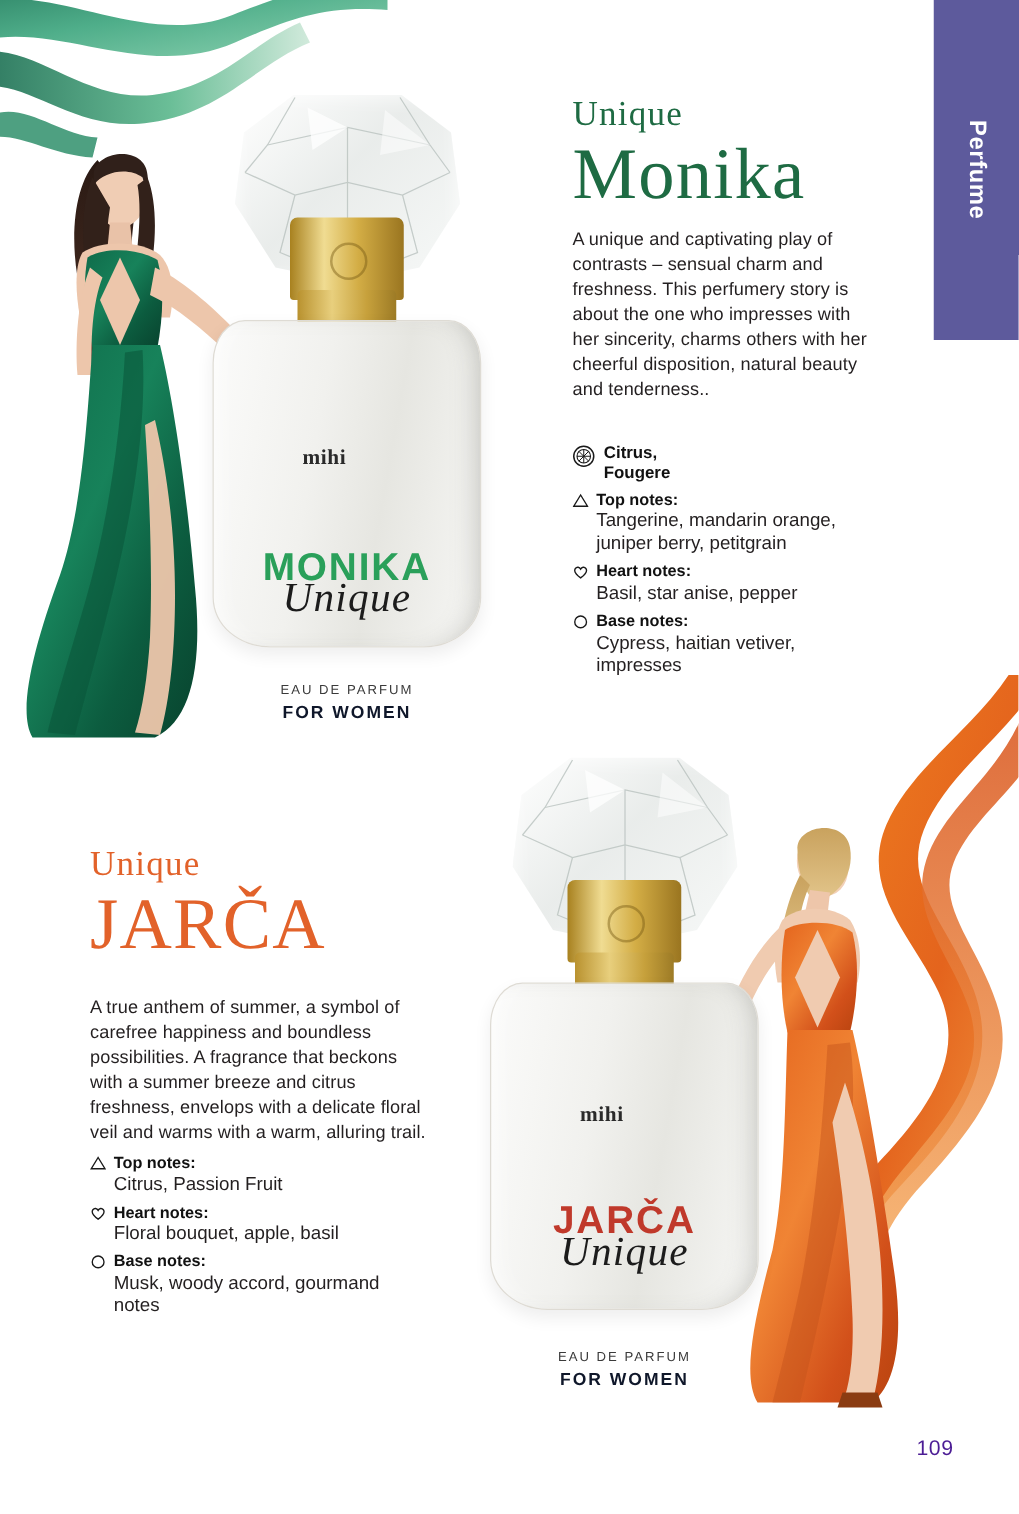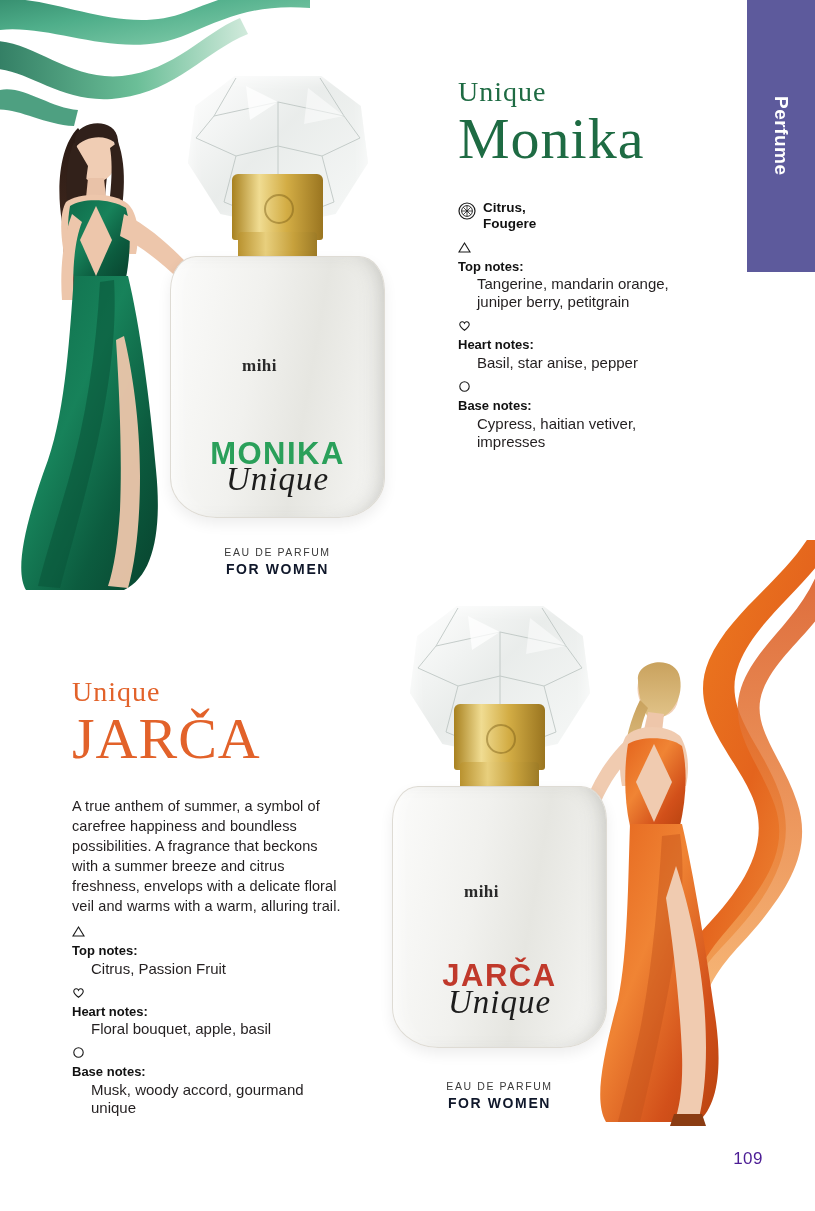--- a/index.html
+++ b/index.html
@@ -88,21 +88,20 @@
     line-height: 1.18;
     color: #111;
   }
 
   .notes { margin-top: 6px; }
   .note-row {
     display: flex;
     align-items: flex-start;
     gap: 6px;
     margin-top: 5px;
-    flex-direction: column;
   }
   .note-glyph {
     width: 13px; height: 13px;
     flex: 0 0 13px;
     margin-top: 2px;
   }
   .note-label {
     font-size: 13px;
     font-weight: bold;
     color: #111;
@@ -352,20 +351,21 @@
     <div class="label-name" style="top:380px; color:#2aa05a;">MONIKA</div>
     <div class="label-script" style="top:405px;">Unique</div>
     <div class="label-eau" style="top:490px;">EAU DE PARFUM</div>
     <div class="label-for" style="top:505px;">FOR WOMEN</div>
   </div>
 </div>
 
 <div class="block-monika-text">
   <div class="eyebrow green">Unique</div>
   <div class="title-big green">Monika</div>
+  <div class="desc">A unique and captivating play of contrasts – sensual charm and freshness. This perfumery story is about the one who impresses with her sincerity, charms others with her cheerful disposition, natural beauty and tenderness..</div>
 
   <div class="family">
     <span class="family-icon">
       <svg width="18" height="18" viewBox="0 0 18 18">
         <circle cx="9" cy="9" r="8" fill="none" stroke="#1a1a1a" stroke-width="1.2"></circle>
         <circle cx="9" cy="9" r="5.4" fill="none" stroke="#1a1a1a" stroke-width="0.9"></circle>
         <g stroke="#1a1a1a" stroke-width="0.8">
           <path d="M9 3.6 L9 14.4"></path>
             <path d="M3.6 9 L14.4 9"></path>
           <path d="M5.2 5.2 L12.8 12.8"></path>
@@ -440,21 +440,21 @@
     <div class="note-value">Floral bouquet, apple, basil</div>
 
     <div class="note-row">
       <span class="note-glyph">
         <svg width="13" height="13" viewBox="0 0 13 13">
             <circle cx="6.5" cy="6.5" r="4.7" fill="none" stroke="#1a1a1a" stroke-width="1.1"></circle>
           </svg>
       </span>
       <span class="note-label">Base notes:</span>
     </div>
-    <div class="note-value">Musk, woody accord, gourmand unique</div>
+    <div class="note-value">Musk, woody accord, gourmand notes</div>
   </div>
 </div>
 
 <div class="art art-jarca">
 
   <div class="model" style="left:170px; top:70px; width:230px; height:490px;">
     <svg width="230" height="490" viewBox="0 0 230 490">
       <defs>
         <linearGradient id="odress" x1="0" y1="0" x2="1" y2="1">
           <stop offset="0%" stop-color="#e4641d"></stop>

